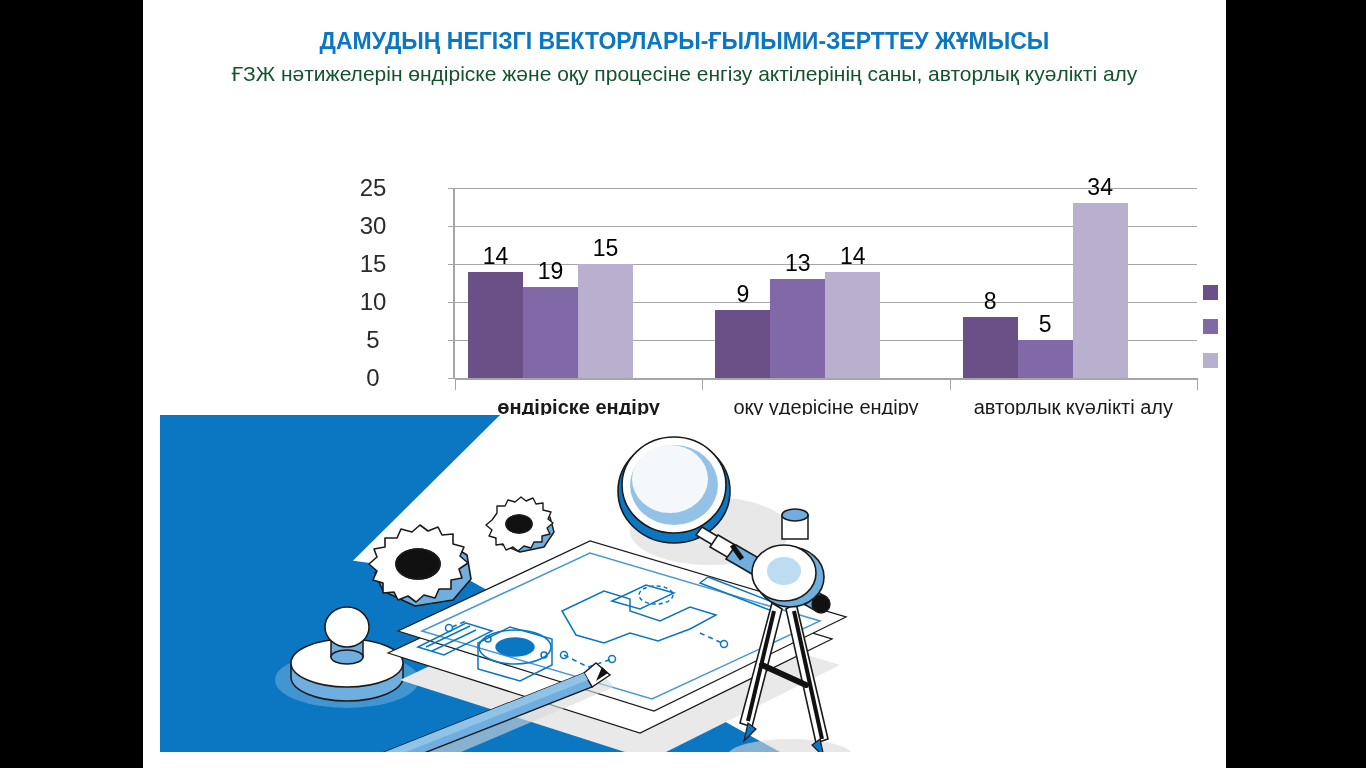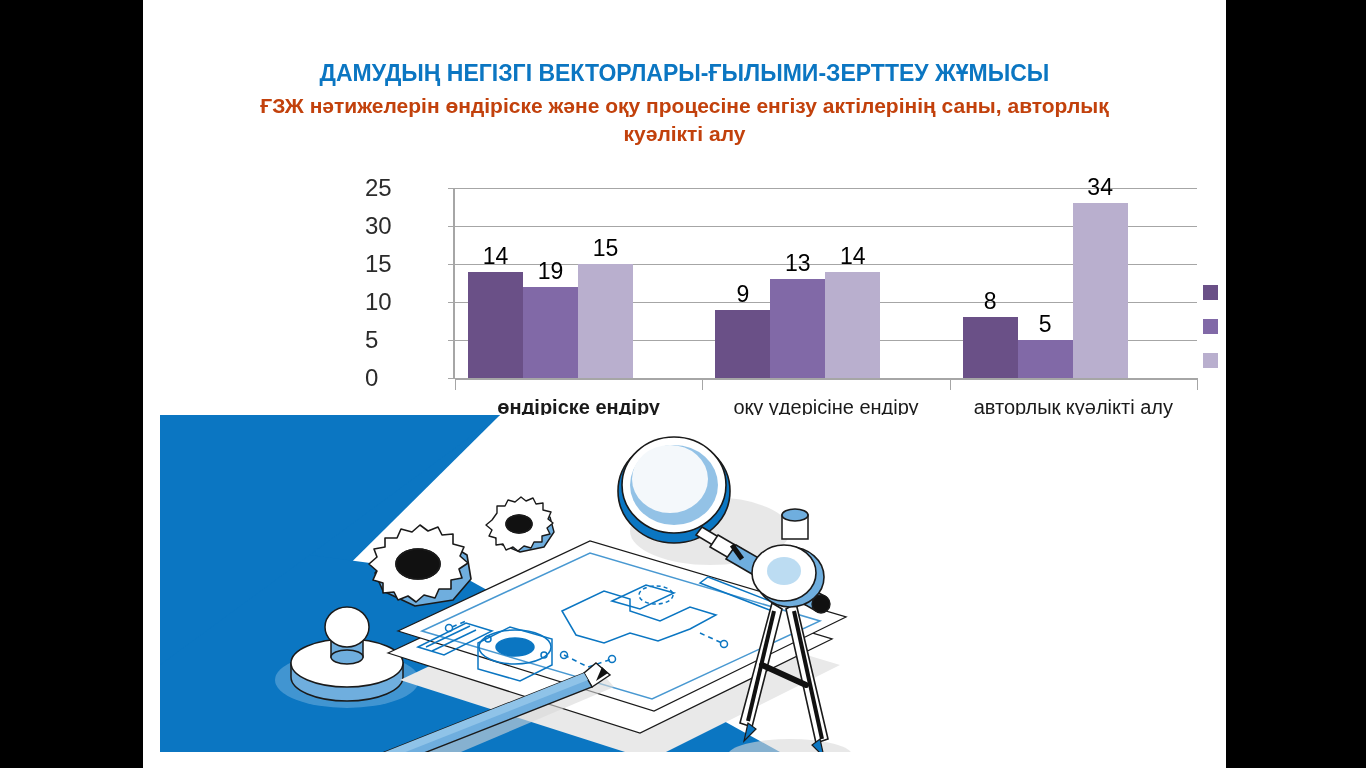--- a/index.html
+++ b/index.html
@@ -18,35 +18,34 @@
     background:#ffffff;
     overflow:hidden;
   }
 
   
   #title-block{
     position:absolute;
     left:0; top:28px;
     width:1083px;
     text-align:center;
-    margin-top:32px;
   }
   #main-title{
     font-size:23px;
     font-weight:bold;
     color:#0B76C2;
     letter-spacing:0px;
     line-height:1.15;
     white-space:nowrap;
   }
   #sub-title{
     margin-top:6px;
     font-size:21px;
-    font-weight:bold;
-    color:#c2410c;
+    font-weight:normal;
+    color:#14532d;
     line-height:1.32;
     padding:0 85px;
     text-align:center;
   }
 
   
   #chart{
     position:absolute;
     left:110px; top:180px;
     width:960px; height:245px;
@@ -63,22 +62,22 @@
     height:0;
     border-top:1px solid #a6a6a6;
   }
   .ytick{
     position:absolute;
     left:-7px; width:7px; height:0;
     border-top:1px solid #a6a6a6;
   }
   .ylabel{
     position:absolute;
-    right:752px;
-    text-align:left;
+    right:784px;
+    text-align:center;
     width:80px;
     font-size:24px;
     color:#2b2b2b;
     line-height:1;
     transform:translateY(-12px);
   }
   #axis-bottom{
     position:absolute;
     left:0; top:190px; width:742px;
     border-top:2px solid #a6a6a6;

